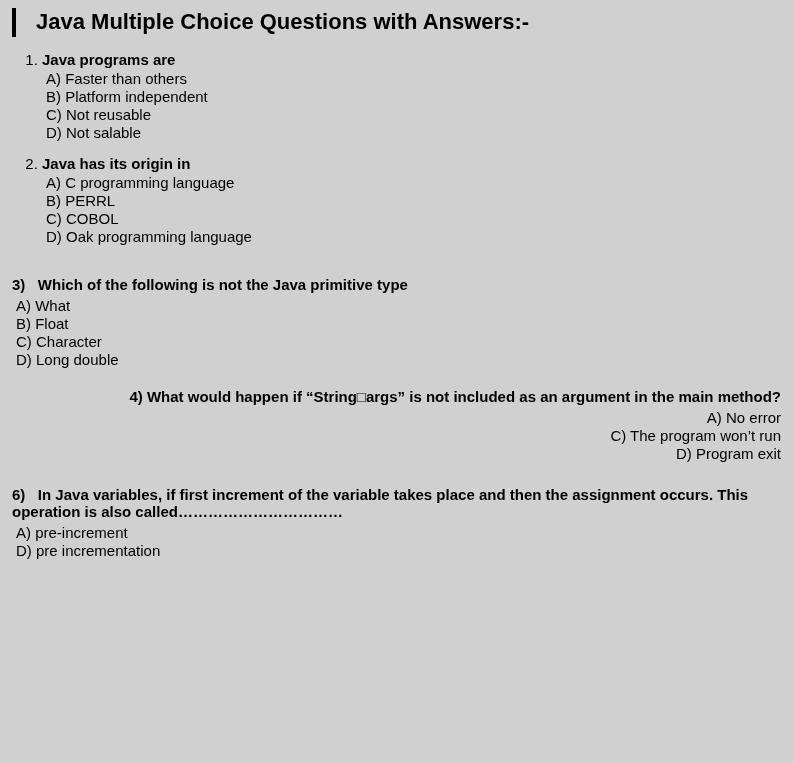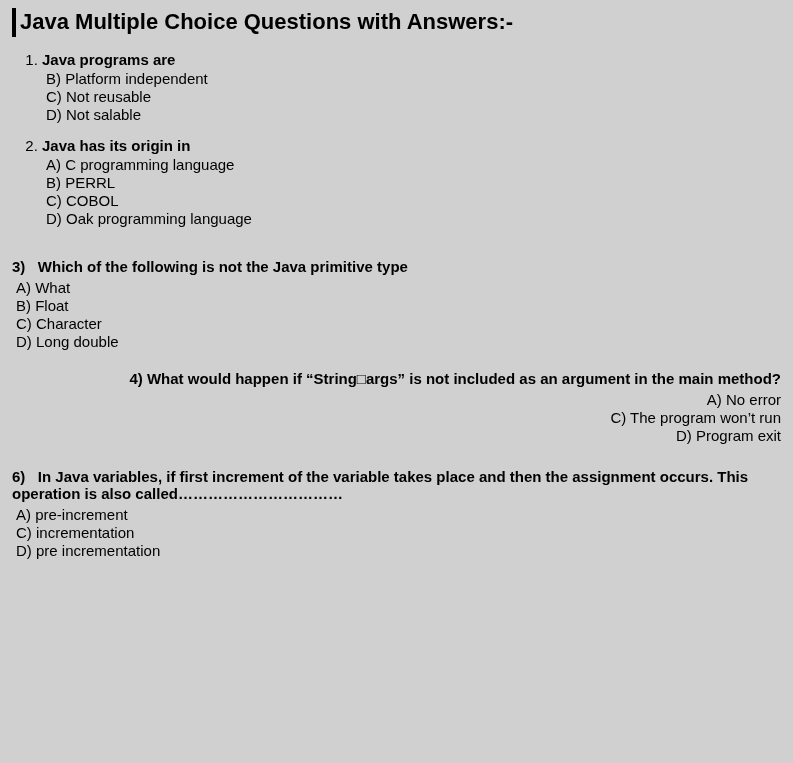--- a/index.html
+++ b/index.html
@@ -15,21 +15,21 @@
       font-family: Arial, sans-serif;
       font-size: 15px;
       color: #000;
       padding: 8px 12px;
     }
 
     .page-title {
       font-size: 22px;
       font-weight: bold;
       border-left: 4px solid #000;
-      padding-left: 4px;
+      padding-left: 20px;
       margin-bottom: 14px;
       line-height: 1.3;
     }
 
     .question-text {
       font-weight: bold;
       margin-bottom: 4px;
     }
 
     .options-list {
@@ -74,20 +74,21 @@
 
 <div>
 
   <div class="page-title">Java Multiple Choice Questions with Answers:-</div>
 
   
   <ol class="numbered">
     <li>
       <span class="q-title">Java programs are</span>
       <ul class="options-list">
+        <li>A) Faster than others</li>
         <li>B) Platform independent</li>
         <li>C) Not reusable</li>
         <li>D) Not salable</li>
       </ul>
     </li>
     <li>
       <span class="q-title">Java has its origin in</span>
       <ul class="options-list">
         <li>A) C programming language</li>
         <li>B) PERRL</li>
@@ -129,18 +130,17 @@
 
   
   <div class="q5-block">
     <div class="question-text">
       <span>6)</span>
       &nbsp;
       <span>In Java variables, if first increment of the variable takes place and then the assignment occurs. This operation is also called……………………………</span>
     </div>
     <ul class="options-list">
       <li>A) pre-increment</li>
-      <li>C) incrementation</li>
       <li>D) pre incrementation</li>
     </ul>
   </div>
 
 </div>
 
 </body></html>

